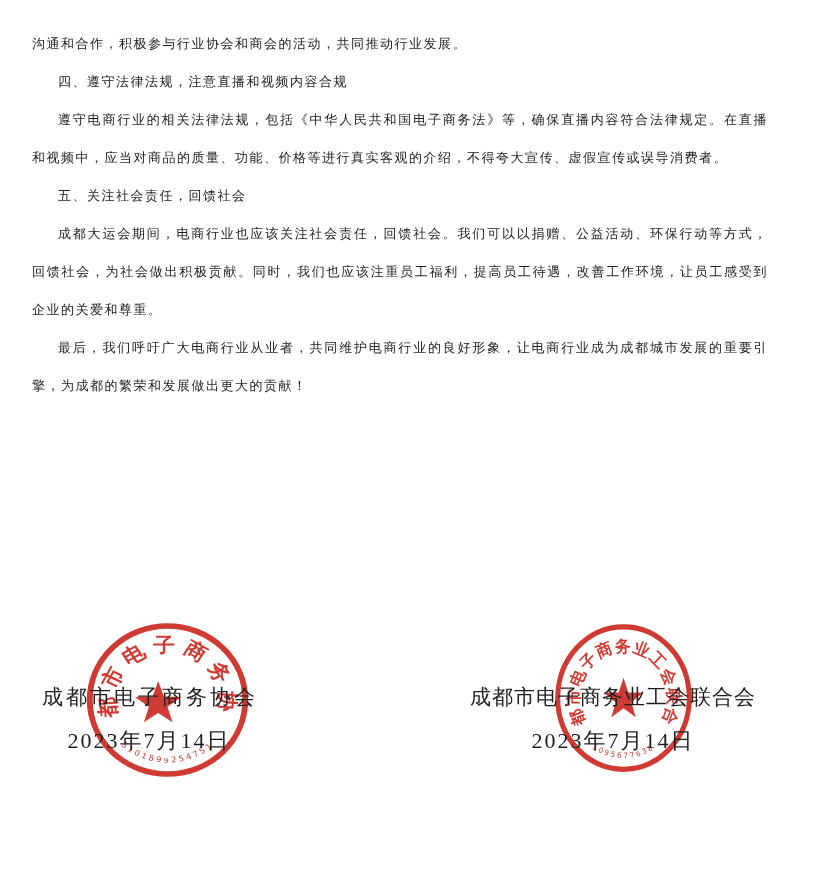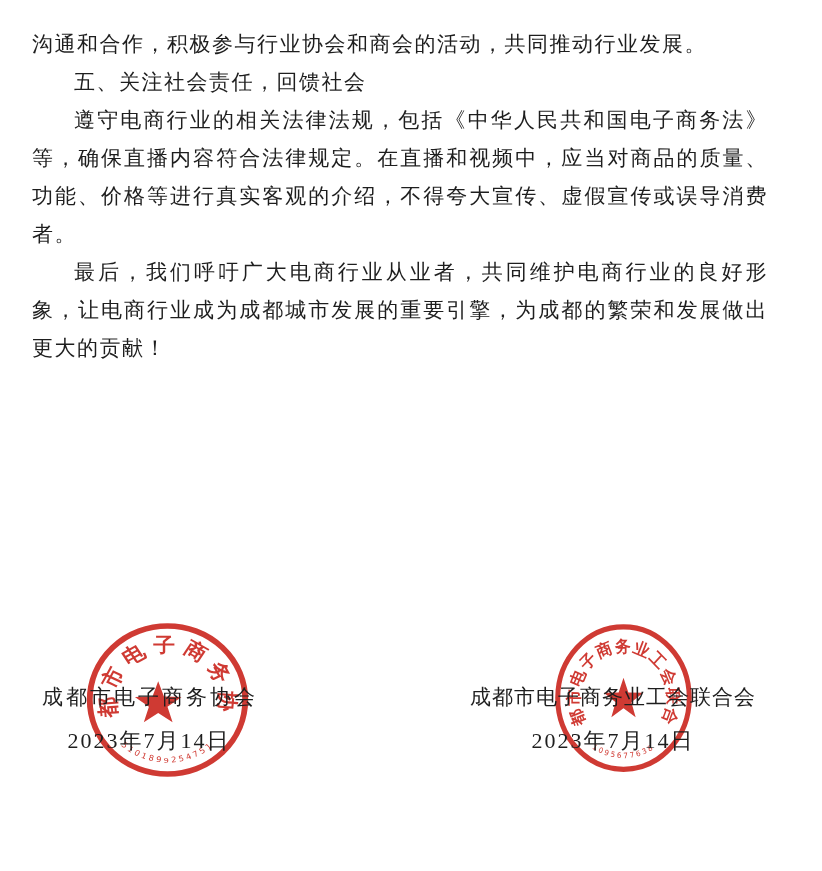--- a/index.html
+++ b/index.html
@@ -7,21 +7,21 @@
     width: 822px;
     height: 871px;
     background: #ffffff;
     overflow: hidden;
     position: relative;
     font-family: "Liberation Serif", "DejaVu Serif", serif;
     color: var(--ink, #1e1e1e);
   }
   .doc-body {
     padding: 25px 54px 0 32px;
-    font-size: 21px;
+    font-size: 13px;
     line-height: 38px;
     letter-spacing: 1.5px;
     text-align: justify;
   }
   .para { margin: 0; text-indent: 2em; }
   .para.no-indent { text-indent: 0; }
 
   .sig-area {
     position: absolute;
     left: 0; top: 600px;
@@ -63,22 +63,24 @@
   .org-left  { left: 42px;  top: 83px;  width: 214px; font-size: 21px; letter-spacing: 3px; }
   .date-left { left: 42px;  top: 126px; width: 214px; font-size: 22px; letter-spacing: 2px; }
   .org-right  { left: 470px; top: 83px;  width: 286px; font-size: 21px; letter-spacing: 1px; }
   .date-right { left: 470px; top: 126px; width: 286px; font-size: 22px; letter-spacing: 2px; }
 </style>
 </head>
 <body>
 
 <div class="doc-body">
   <p class="para no-indent">沟通和合作，积极参与行业协会和商会的活动，共同推动行业发展。</p>
+  <p class="para">四、遵守法律法规，注意直播和视频内容合规</p>
+  <p class="para">遵守电商行业的相关法律法规，包括《中华人民共和国电子商务法》等，确保直播内容符合法律规定。在直播和视频中，应当对商品的质量、功能、价格等进行真实客观的介绍，不得夸大宣传、虚假宣传或误导消费者。</p>
   <p class="para">五、关注社会责任，回馈社会</p>
-  <p class="para">遵守电商行业的相关法律法规，包括《中华人民共和国电子商务法》等，确保直播内容符合法律规定。在直播和视频中，应当对商品的质量、功能、价格等进行真实客观的介绍，不得夸大宣传、虚假宣传或误导消费者。</p>
+  <p class="para">成都大运会期间，电商行业也应该关注社会责任，回馈社会。我们可以以捐赠、公益活动、环保行动等方式，回馈社会，为社会做出积极贡献。同时，我们也应该注重员工福利，提高员工待遇，改善工作环境，让员工感受到企业的关爱和尊重。</p>
   <p class="para">最后，我们呼吁广大电商行业从业者，共同维护电商行业的良好形象，让电商行业成为成都城市发展的重要引擎，为成都的繁荣和发展做出更大的贡献！</p>
 </div>
 
 <div class="sig-area">
 
   <svg class="seal seal-left" viewBox="0 0 200 200" preserveAspectRatio="none">
     <ellipse class="ring" cx="100" cy="100" rx="92" ry="95"></ellipse>
     <path id="arc-l" d="M 46.3,131 A 62,62 0 1 1 153.7,131" fill="none"></path>
     <text class="arc-text arc-9">
       <textPath href="#arc-l" startOffset="50%" text-anchor="middle">成都市电子商务协会</textPath>

